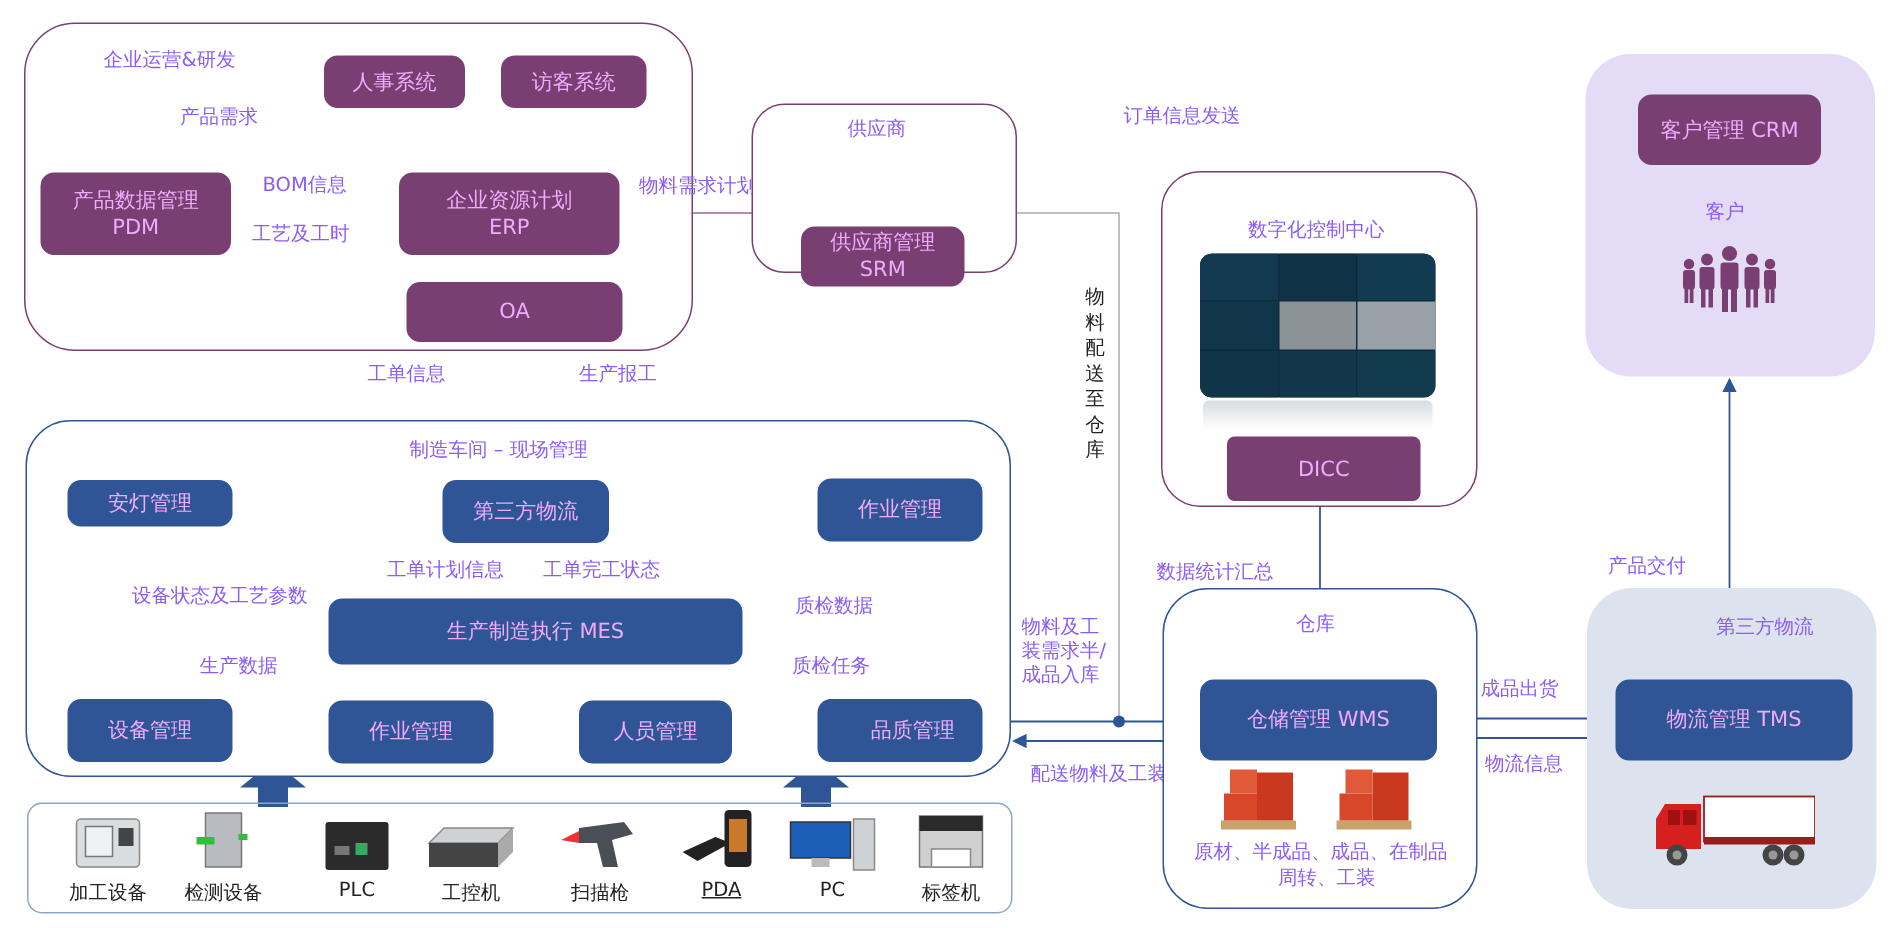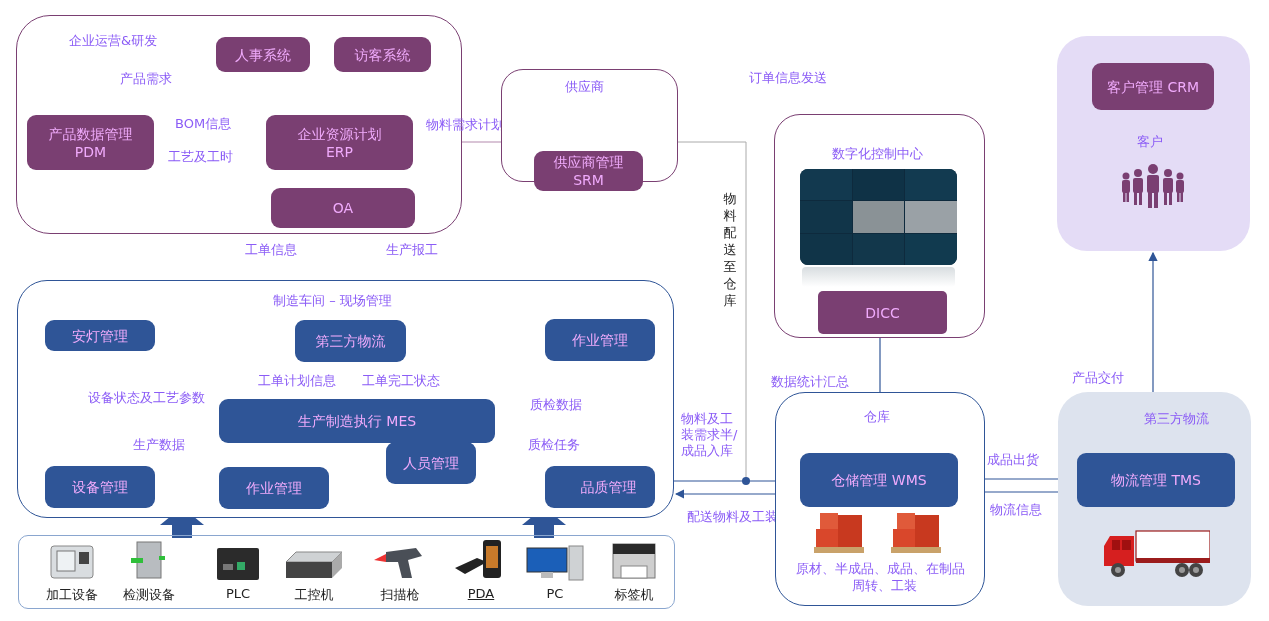--- a/index.html
+++ b/index.html
@@ -188,21 +188,21 @@
   </div>
 <div class="lbl" style="left:530px;top:397px;">质检数据</div>
 <div class="lbl" style="left:133px;top:437px;">生产数据</div>
 <div class="lbl" style="left:528px;top:437px;">质检任务</div>
 <div class="box blue" style="left:45px;top:466px;width:110px;height:42px;">
     <span>设备管理</span>
   </div>
 <div class="box blue" style="left:219px;top:467px;width:110px;height:42px;">
     <span>作业管理</span>
   </div>
-<div class="box blue" style="left:386px;top:442px;width:90px;height:42px;">
+<div class="box blue" style="left:386px;top:467px;width:102px;height:42px;">
     <span>人员管理</span>
   </div>
 <div class="box blue" style="left:545px;top:466px;width:110px;height:42px;padding-left:17px;">
     <span>品质管理</span>
   </div>
 
 <div class="lbl wrap" style="left:681px;top:411px;width:62px;">物料及工装需求半/成品入库</div>
 <div class="lbl" style="left:687px;top:509px;">配送物料及工装</div>
 <div class="lbl" style="left:771px;top:374px;text-align:right;">数据统计汇总</div>
 

